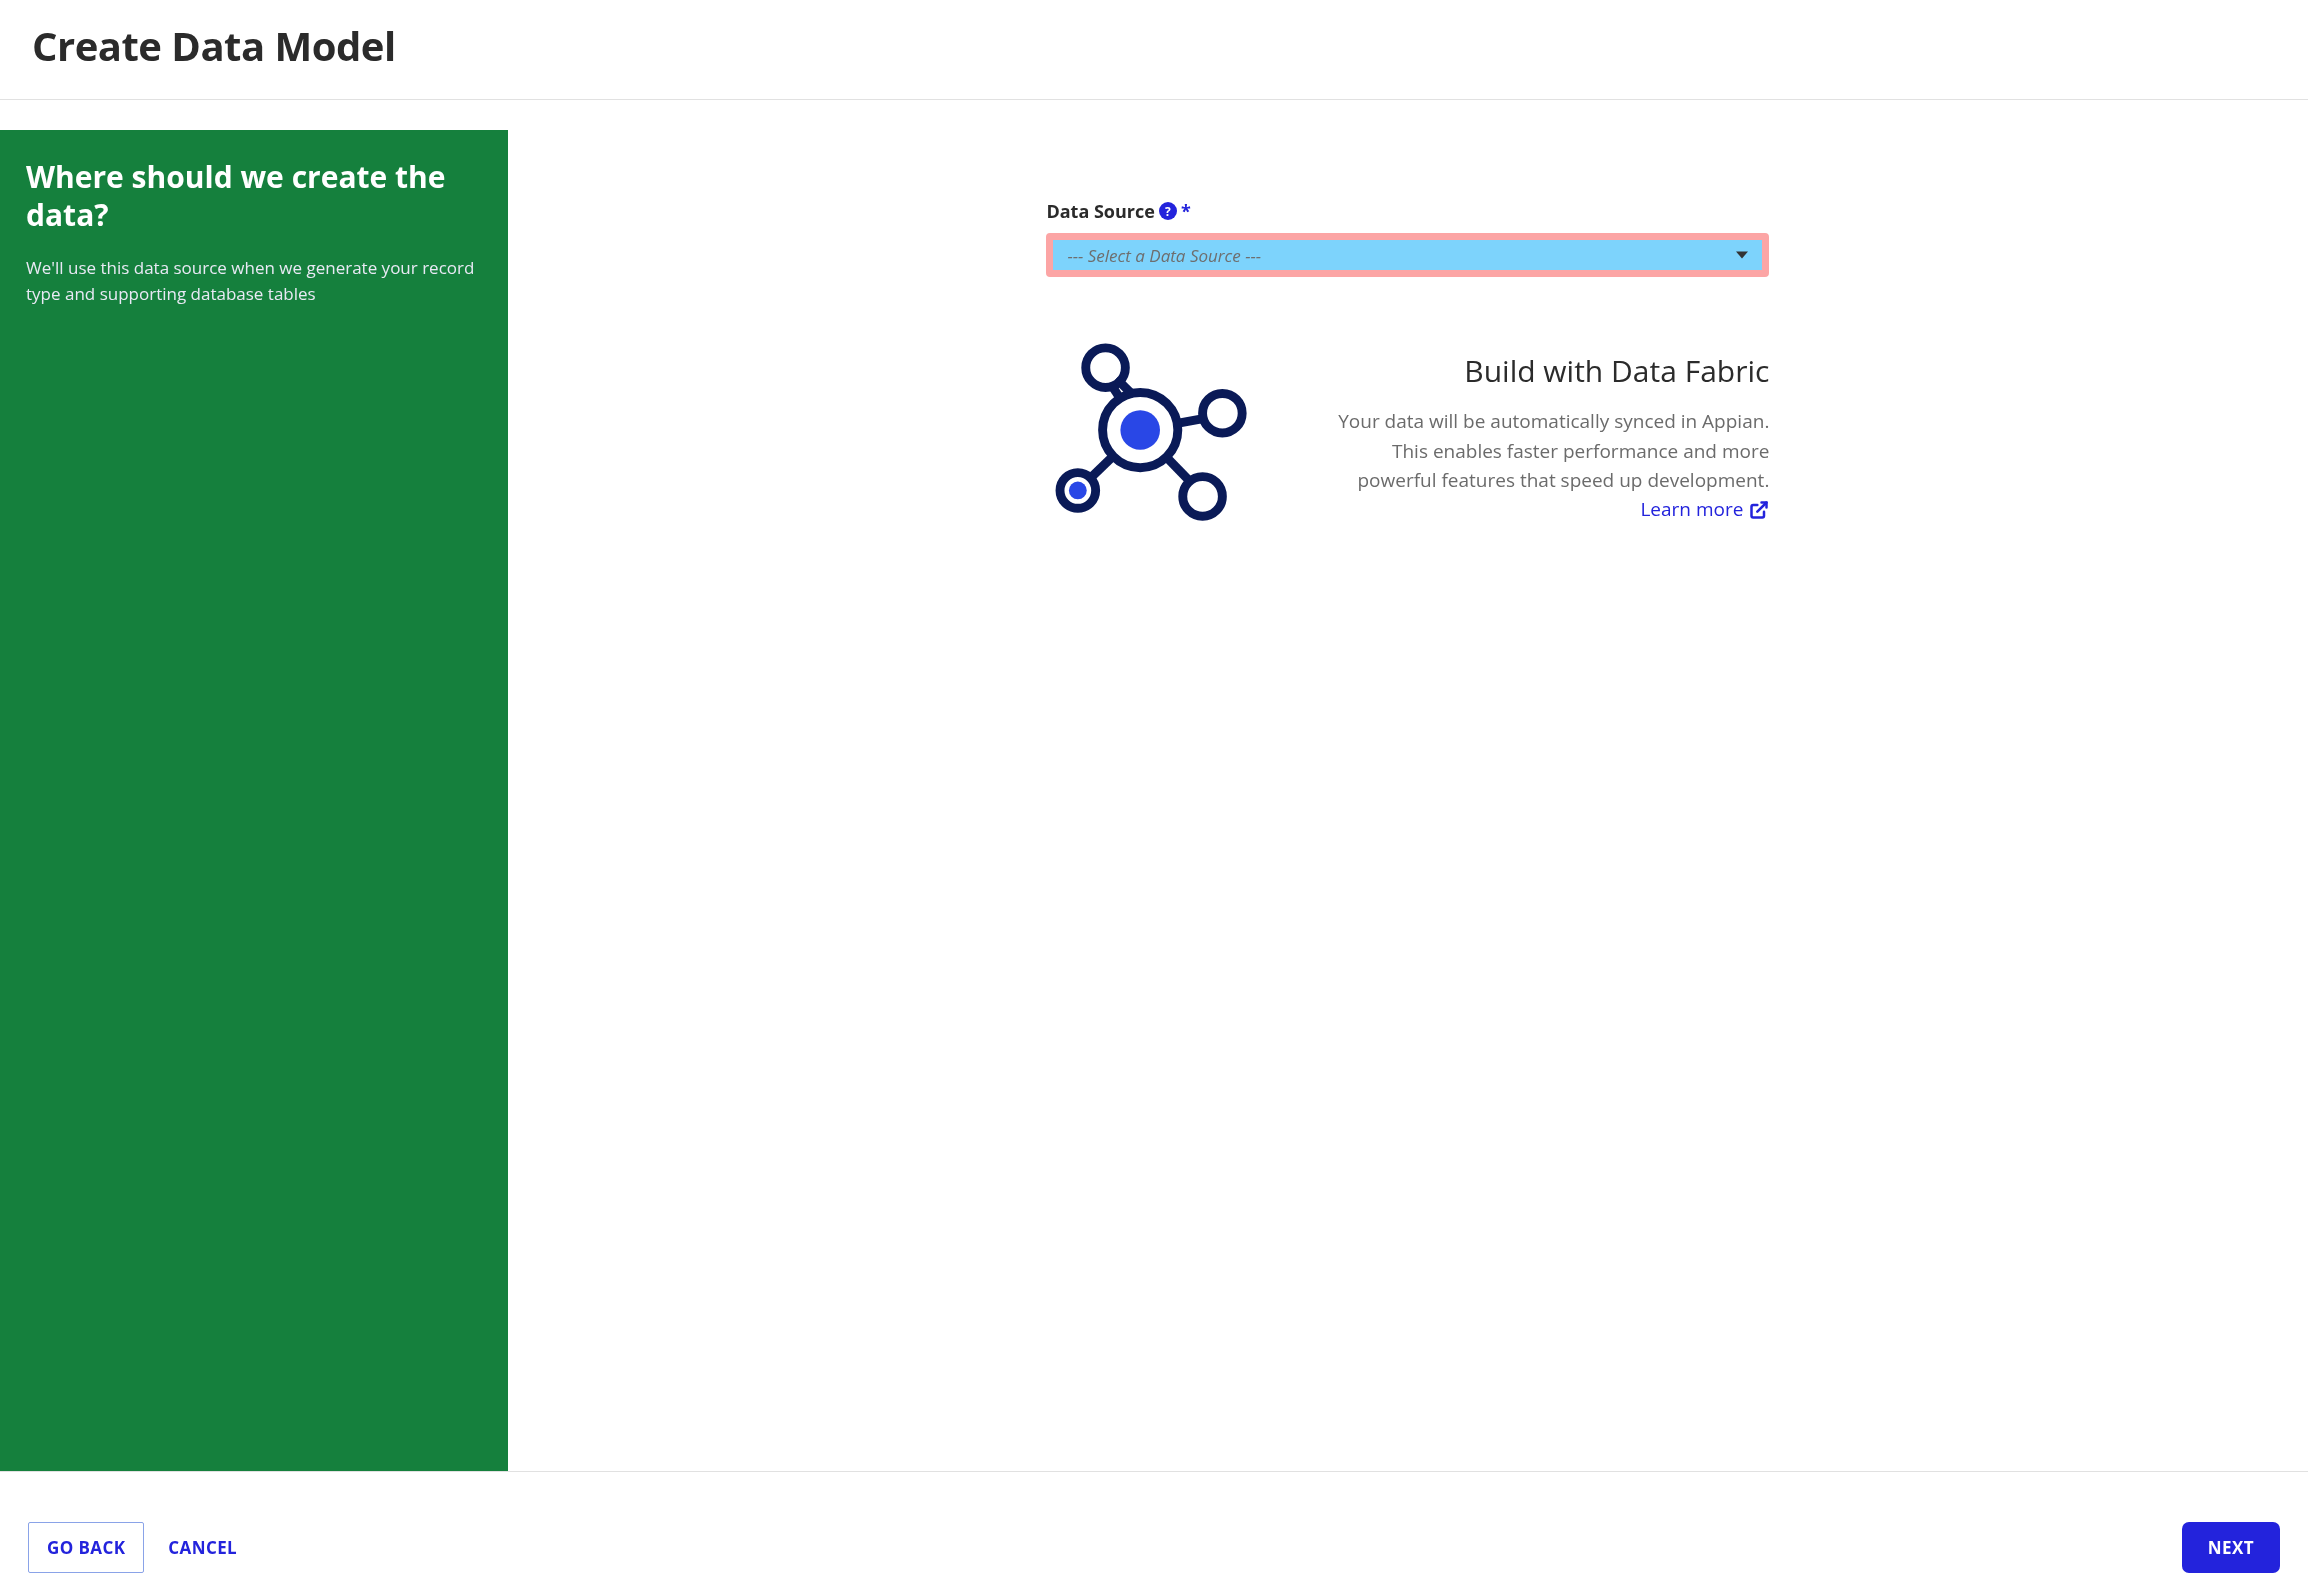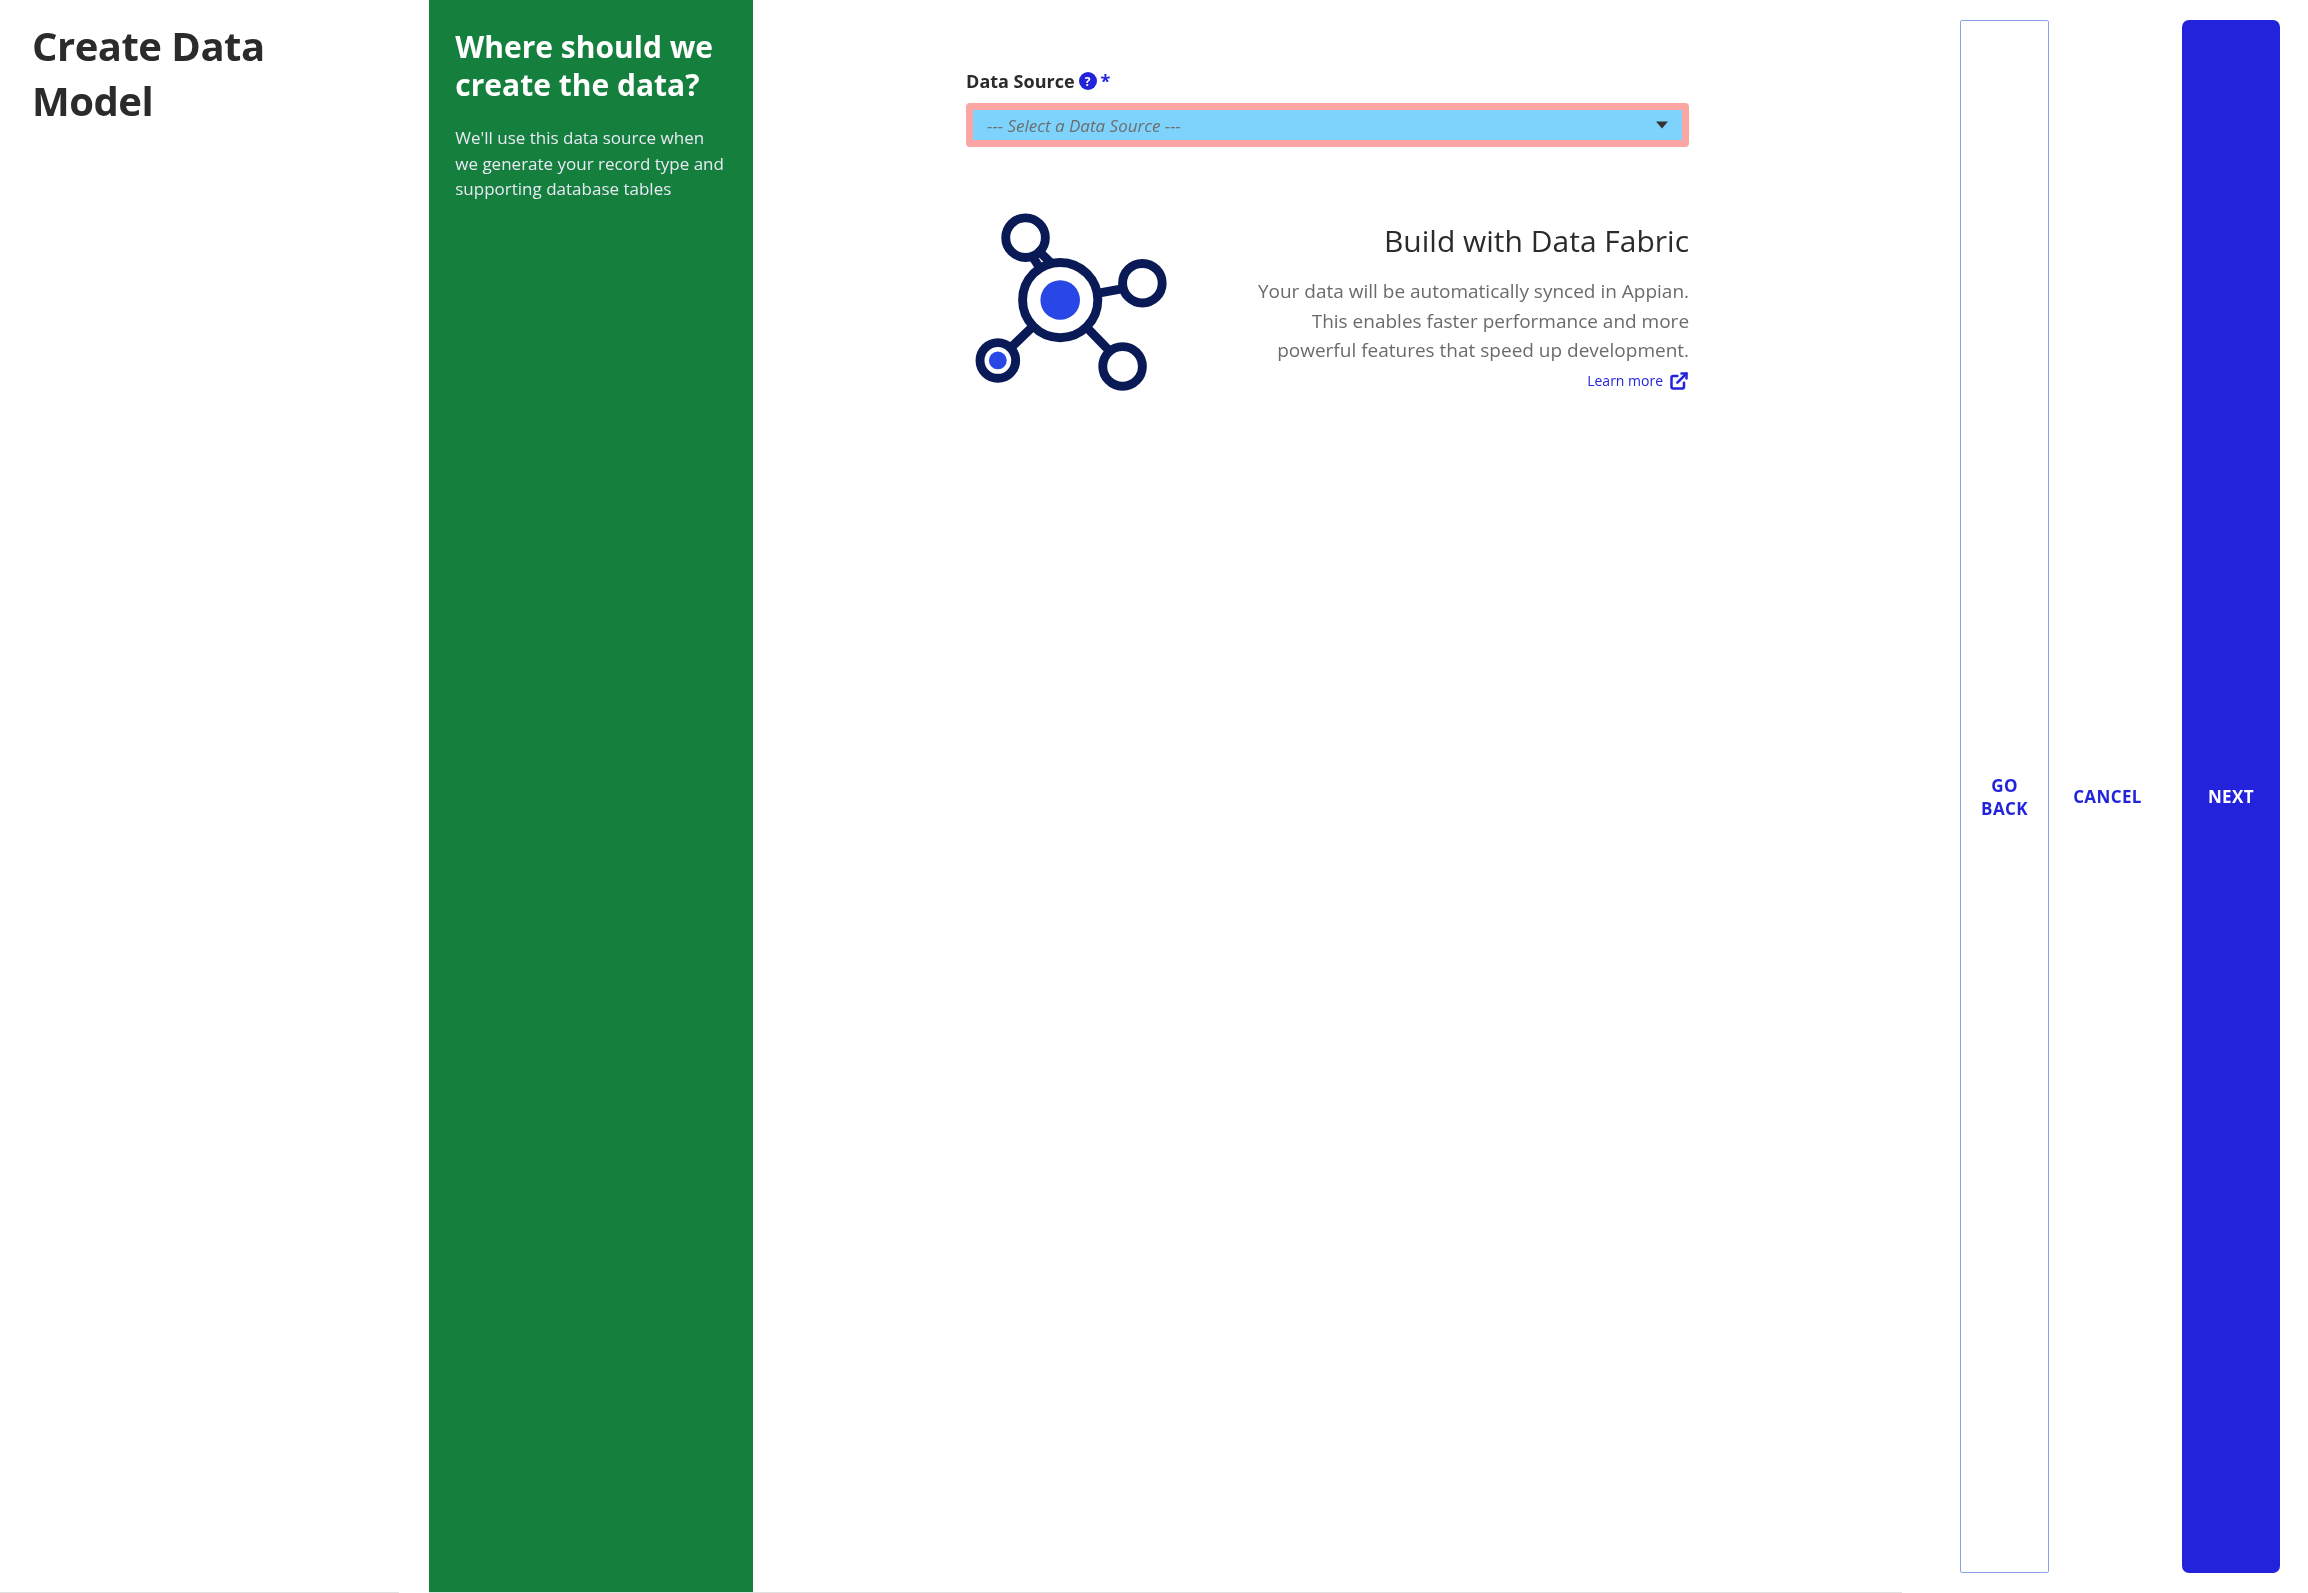--- a/index.html
+++ b/index.html
@@ -4,20 +4,21 @@
 <style>
   * { box-sizing: border-box; margin: 0; padding: 0; }
   html, body {
     height: 100%;
     font-family: "Segoe UI", "Open Sans", Arial, sans-serif;
     color: #222;
     background: #fff;
   }
   .page {
     display: flex;
+    flex-direction: column;
     height: 100vh;
     min-height: 594px;
     gap: 30px;
   }
   .header {
     padding: 18px 32px 26px 32px;
     border-bottom: 1px solid #e1e1e1;
   }
   .header h1 {
     font-size: 40px;
@@ -136,21 +137,21 @@
     margin-bottom: 16px;
   }
   .info-text p {
     font-size: 19px;
     line-height: 1.55;
     color: #6b6b6b;
   }
   .learn-link {
     color: #2323dc;
     text-decoration: none;
-    font-size: 14px;
+    font-size: 19px;
     display: inline-flex;
     align-items: center;
     gap: 6px;
   }
   .ext-icon {
     display: inline-flex;
   }
   .footer {
     display: flex;
     padding: 20px 28px;

